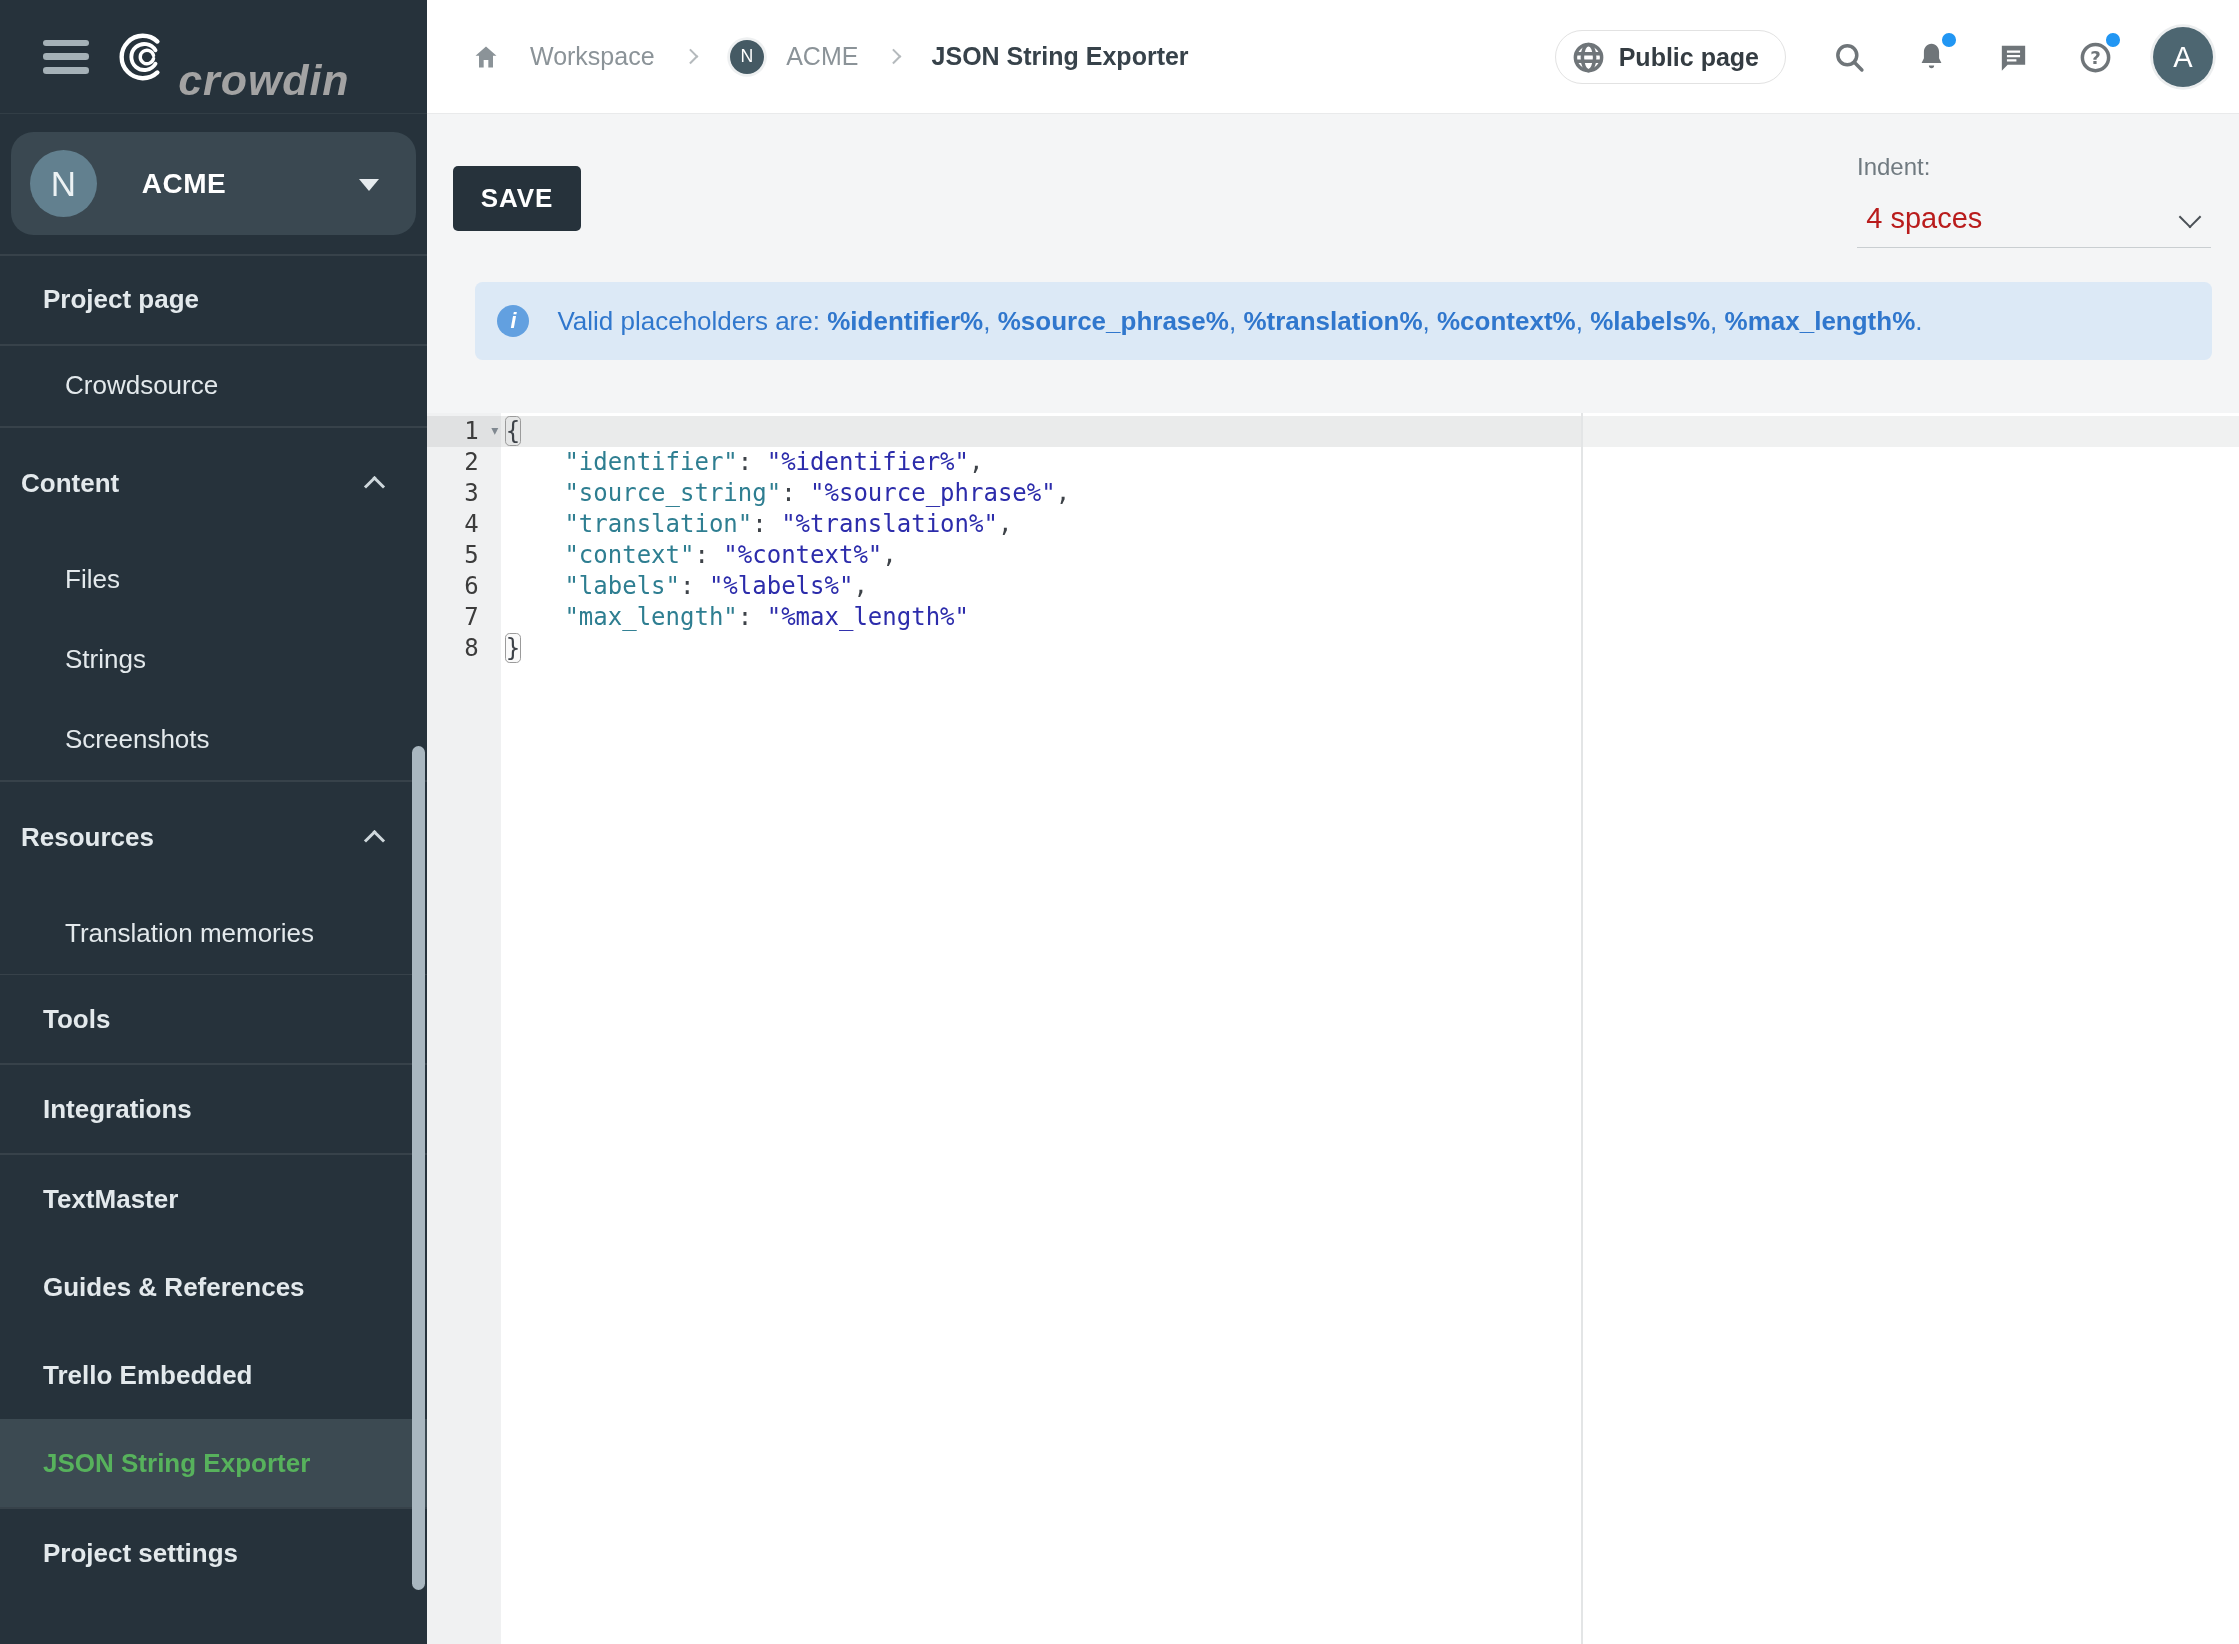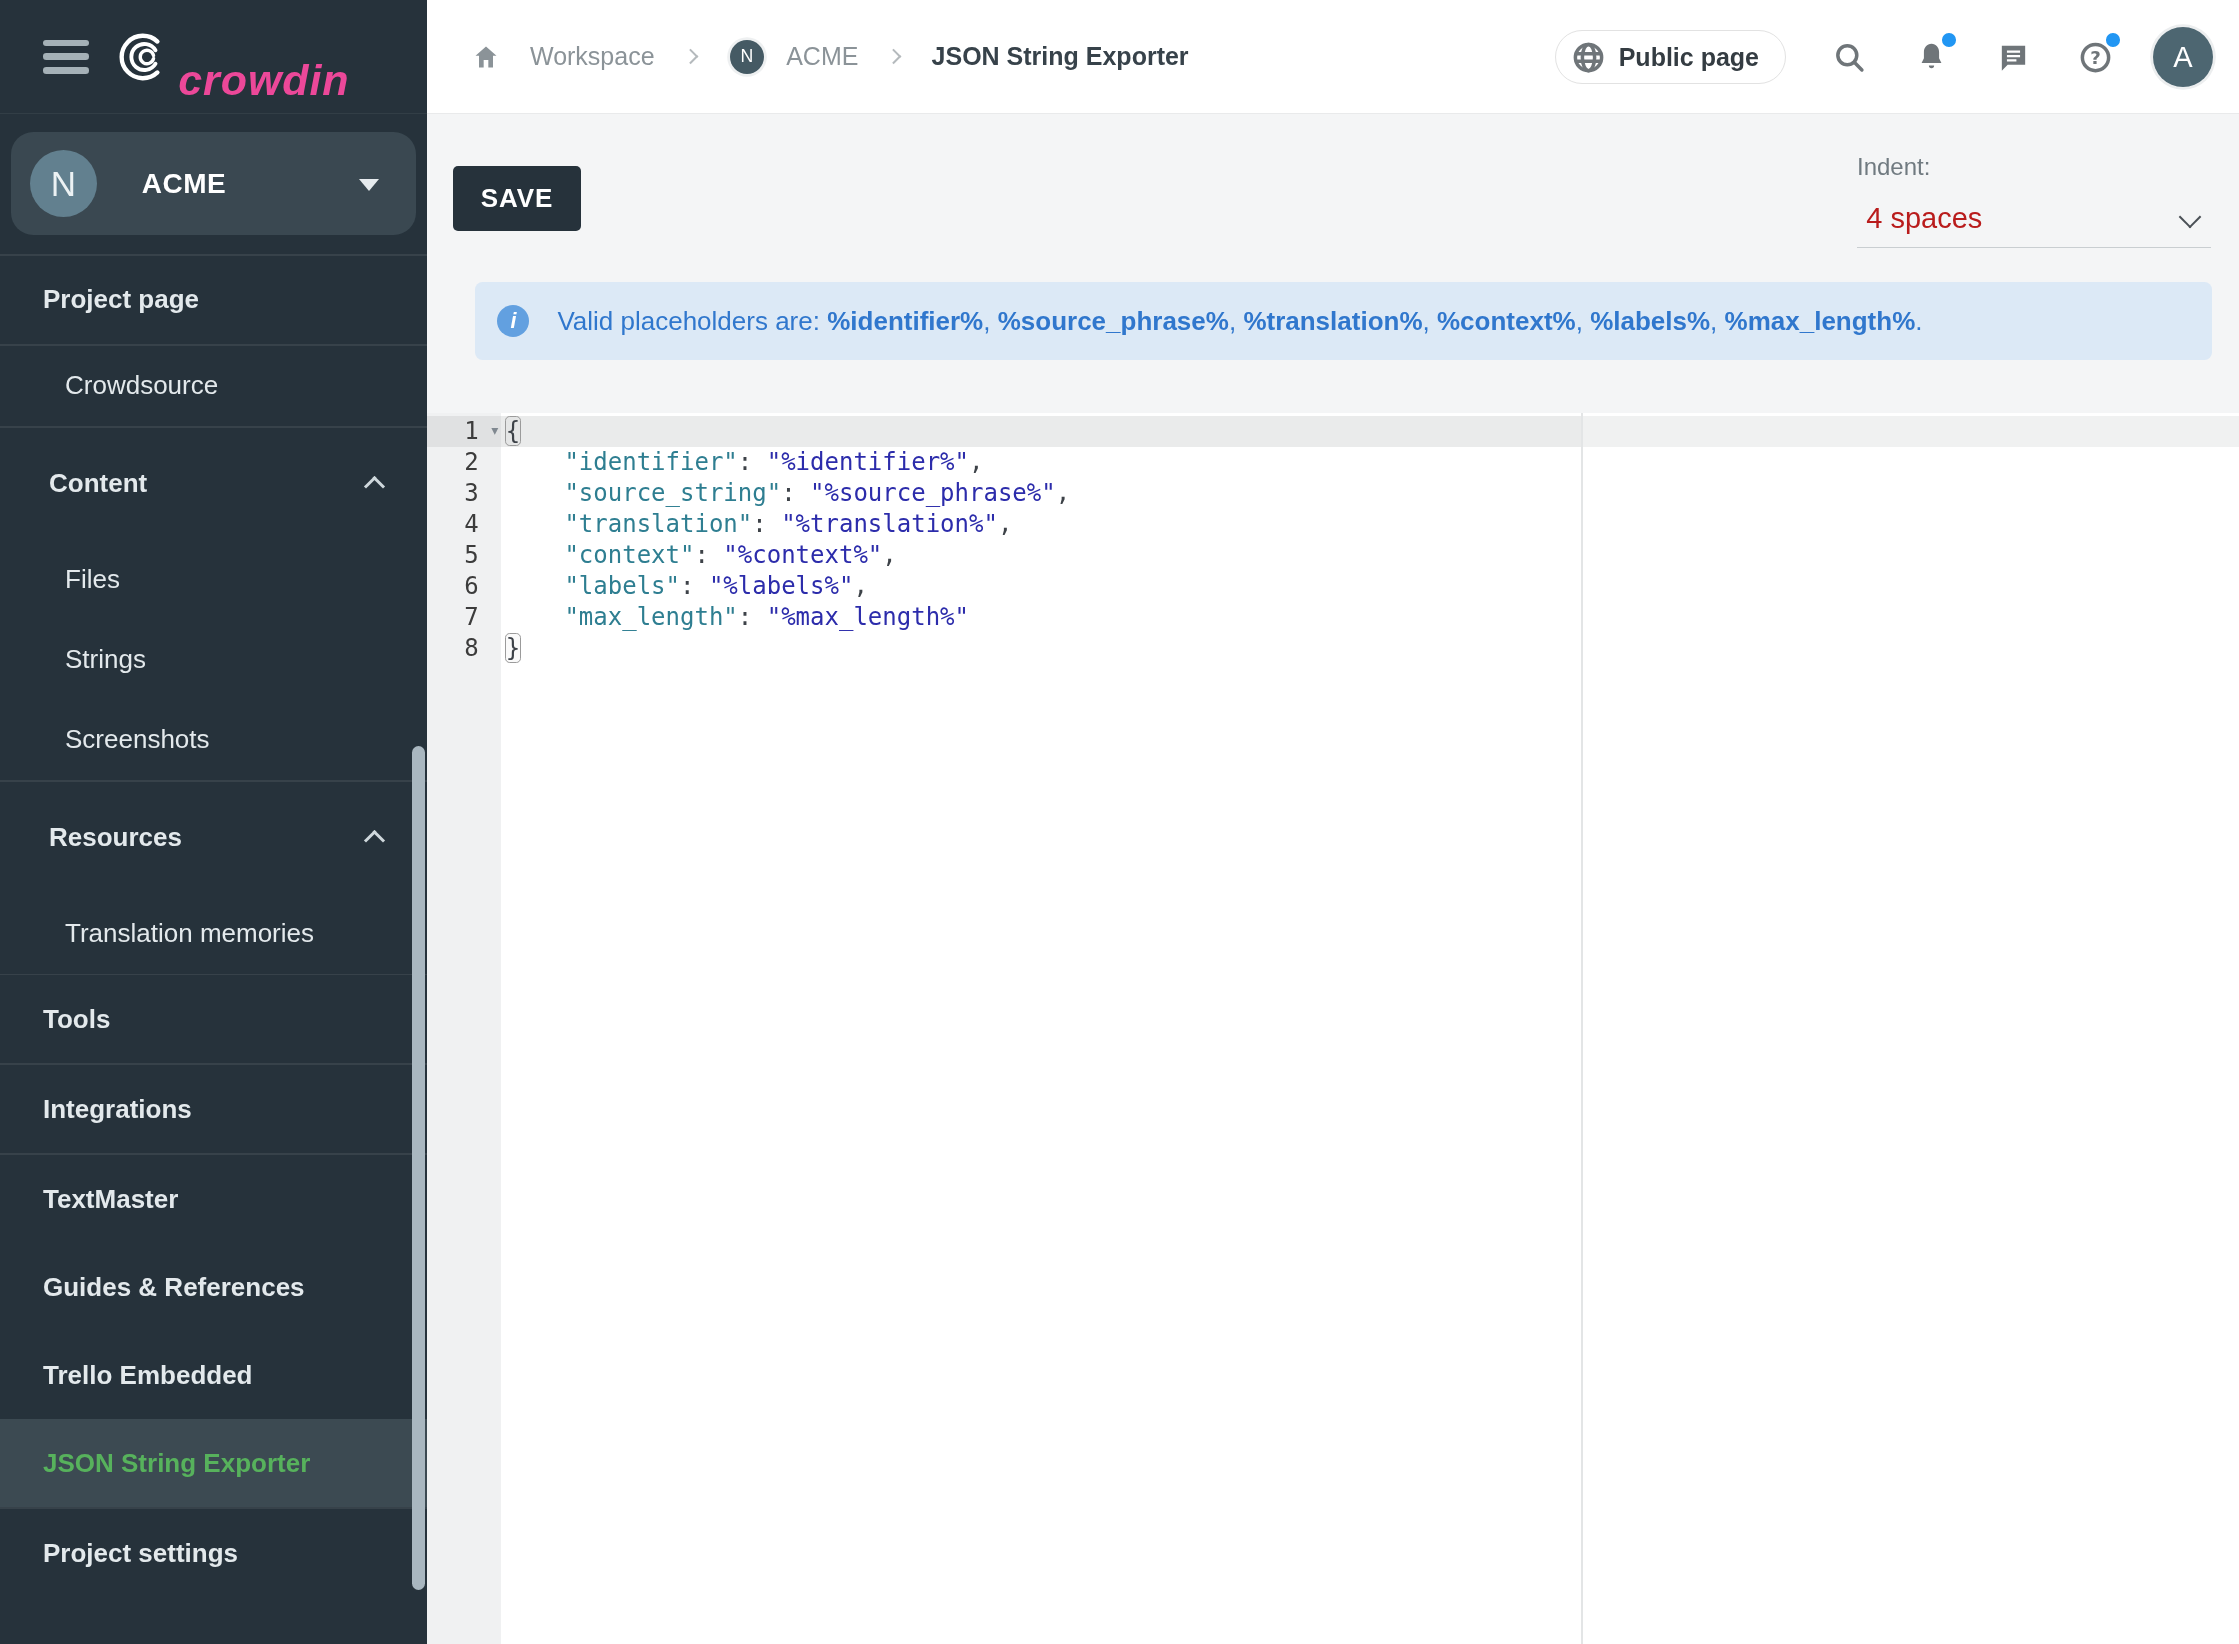--- a/index.html
+++ b/index.html
@@ -7,33 +7,33 @@
   body{font-family:"Liberation Sans", sans-serif; -webkit-font-smoothing:antialiased;}
   #root{position:relative;width:2239px;height:1644px;overflow:hidden;background:#fff;}
 
   
   #sidebar{position:absolute;left:0;top:0;width:427px;height:1644px;background:#26323b;z-index:5;}
   #sidebar-top{position:absolute;left:0;top:0;width:427px;height:114px;display:flex;align-items:center;border-bottom:0.9px solid rgba(255,255,255,0.06);}
   .hamburger{margin-left:43px;width:46px;height:34px;display:flex;flex-direction:column;justify-content:space-between;cursor:pointer;}
   .hamburger span{display:block;height:6.5px;border-radius:3.3px;background:#a5b1b7;}
   .logo{display:flex;align-items:center;margin-left:26px;}
   .logo svg{width:54px;height:54px;}
-  .logo-text{color:#ec4899;font-size:43px;font-weight:800;font-style:italic;letter-spacing:0.9px;margin-left:9.3px;margin-top:48px;}
+  .logo-text{color:#a3a3a3;font-size:43px;font-weight:800;font-style:italic;letter-spacing:0.9px;margin-left:9.3px;margin-top:48px;}
 
   .org-card{position:absolute;left:11.2px;top:132px;width:405px;height:103px;border-radius:22.4px;background:#3a4851;display:flex;align-items:center;cursor:pointer;}
   .org-avatar{width:67px;height:67px;border-radius:50%;background:#62808f;margin-left:18.6px;display:flex;align-items:center;justify-content:center;color:#ecf2f4;font-size:35px;font-weight:300;}
   .org-name{color:#fff;font-size:28px;font-weight:700;margin-left:45px;letter-spacing:0.5px;}
   .org-caret{position:absolute;right:37px;top:50%;margin-top:-4.7px;width:0;height:0;border-left:10.3px solid transparent;border-right:10.3px solid transparent;border-top:12px solid #e6ebee;}
 
   #sidebar-menu{position:absolute;left:0;top:254px;width:427px;}
   .side-divider{height:1.9px;background:rgba(255,255,255,0.08);}
   .side-item{display:flex;align-items:center;color:#e3e9ec;font-size:26px;cursor:pointer;position:relative;}
   .side-item.type-top{height:88px;padding-left:43px;font-weight:600;}
   .side-item.type-sub{height:80px;padding-left:65px;font-weight:500;}
-  .side-item.type-group{height:112px;padding-left:21px;font-weight:700;margin-left:28px;}
+  .side-item.type-group{height:112px;padding-left:21px;font-weight:700;}
   .side-item.active{background:#3c4a52;color:#57b25c;}
   .chev-up{position:absolute;right:45px;width:15px;height:15px;border-top:3.7px solid #cfd8dc;border-right:3.7px solid #cfd8dc;transform:rotate(-45deg);margin-top:5.6px;}
   .side-scroll-thumb{position:absolute;right:1.9px;top:746px;width:13px;height:844px;border-radius:6.5px;background:#a9b7c0;cursor:pointer;}
 
   
   #topbar{position:absolute;left:427px;top:0;width:1812px;height:114px;background:#fff;border-bottom:1.9px solid #e9eaeb;display:flex;align-items:center;z-index:4;}
   .crumb{display:flex;align-items:center;}
   .crumb-home{margin-left:45px;width:28px;height:28px;cursor:pointer;}
   .crumb-label{color:#8b9398;font-size:25px;margin-left:30px;cursor:pointer;}
   .crumb-chev{width:11.2px;height:11.2px;border-top:2.8px solid #b5babd;border-right:2.8px solid #b5babd;transform:rotate(45deg);margin-left:30px;}

